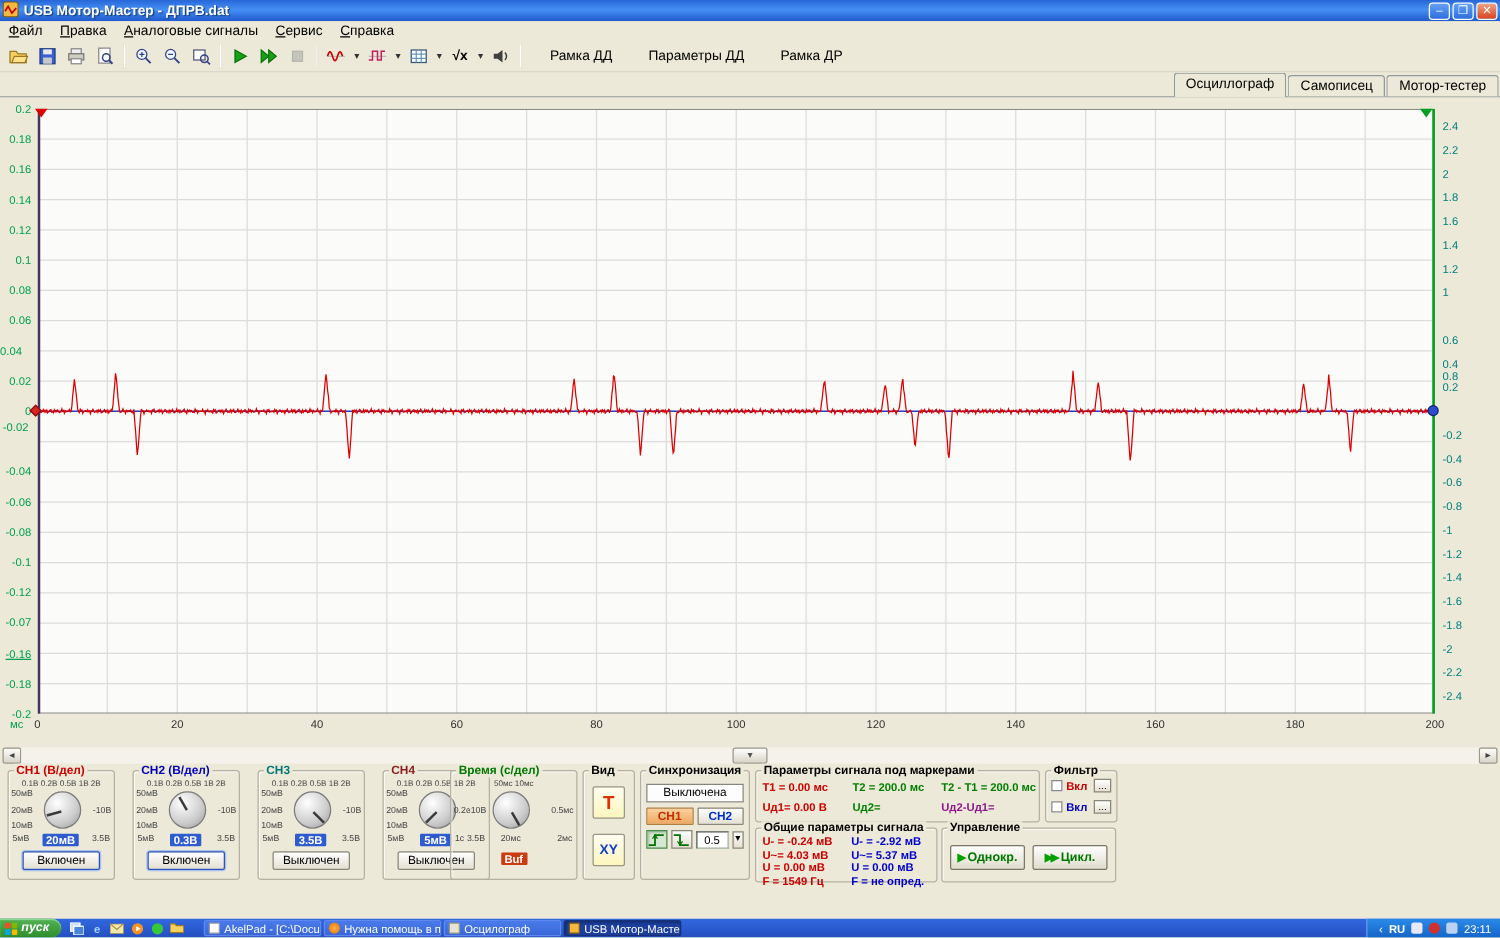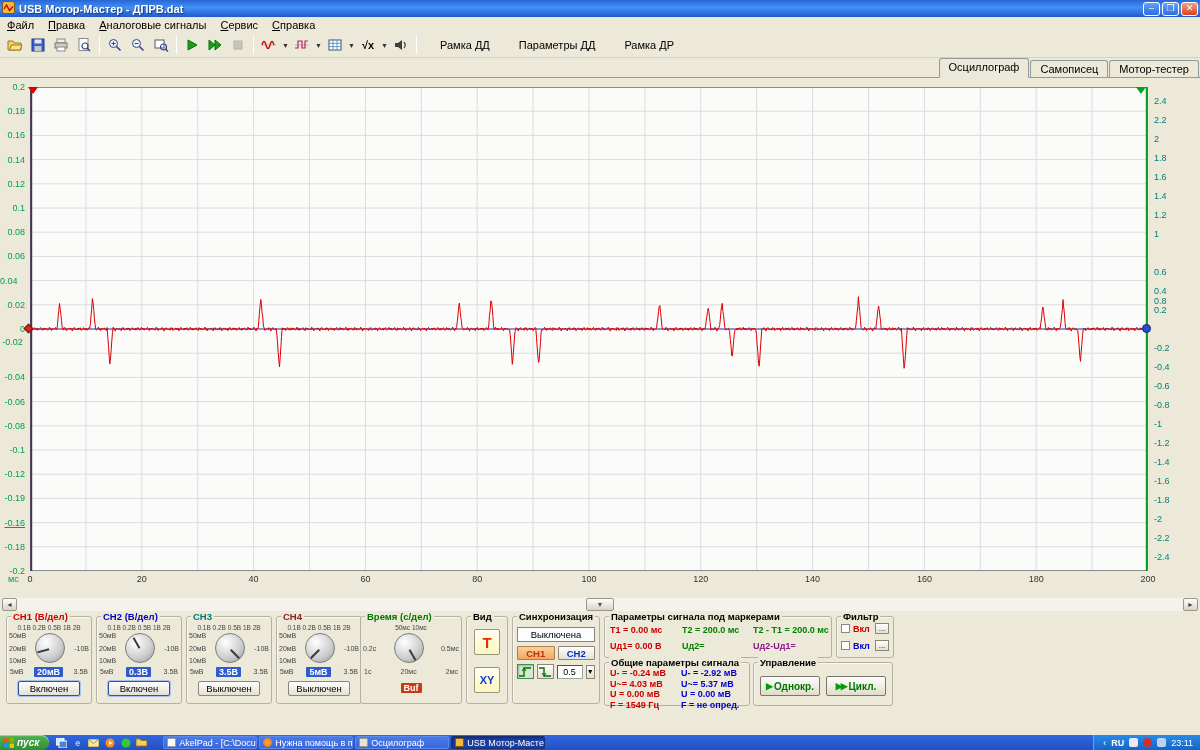--- a/index.html
+++ b/index.html
@@ -71,21 +71,21 @@
     border-radius:2px; text-align:center; font-size:7px; line-height:12px; color:#555; }
 
   
   .panel { position:absolute; top:612px; left:0; right:0; height:98px; }
   .group { position:absolute; border:1px solid #b5b1a2; border-radius:3px;
     box-shadow:inset 1px 1px 0 rgba(255,255,255,.7); }
   .gtitle { position:absolute; top:-6px; left:4px; background:#ECE9D8; padding:0 2px;
     font-size:9.5px; font-weight:bold; line-height:11px; white-space:nowrap; }
   .t-green { color:#007800; }
 
-  #channels { position:absolute; left:6px; top:4px; display:flex; gap:4px; }
+  #channels { position:absolute; left:6px; top:4px; display:flex; gap:14px; }
   .chanbox { position:relative; width:86px; height:88px; border:1px solid #b5b1a2;
     border-radius:3px; box-shadow:inset 1px 1px 0 rgba(255,255,255,.7); }
   .ci0 .gtitle { color:#cc0000; } .ci1 .gtitle { color:#0000bb; }
   .ci2 .gtitle { color:#007878; } .ci3 .gtitle { color:#8a2020; }
   .tick-top { margin-top:7px; text-align:center; font-size:6.5px; color:#444; white-space:nowrap; }
   .krow { display:flex; align-items:center; justify-content:space-between; padding:0 2px; height:34px; }
   .tick-col { display:flex; flex-direction:column; justify-content:space-between; height:32px;
     font-size:7px; color:#444; }
   .tick-col.single { justify-content:center; }
   .tick7 { font-size:7px; color:#444; }
@@ -370,21 +370,21 @@
       <span style="left: 0px; width: 25px; text-align: right; top: 164.4px;">0.06</span>
       <span style="left: 0px; width: 25px; top: 188.6px;">0.04</span>
       <span style="left: 0px; width: 25px; text-align: right; top: 212.8px;">0.02</span>
       <span style="left: 0px; width: 25px; text-align: right; top: 237px;">0</span>
       <span style="left: 0px; width: 25px; text-align: center; top: 250px;">-0.02</span>
       <span style="left: 0px; width: 25px; text-align: right; top: 285.4px;">-0.04</span>
       <span style="left: 0px; width: 25px; text-align: right; top: 309.6px;">-0.06</span>
       <span style="left: 0px; width: 25px; text-align: right; top: 333.8px;">-0.08</span>
       <span style="left: 0px; width: 25px; text-align: right; top: 358px;">-0.1</span>
       <span style="left: 0px; width: 25px; text-align: right; top: 382.2px;">-0.12</span>
-      <span style="left: 0px; width: 25px; text-align: right; top: 406.4px;">-0.19</span>
+      <span style="left: 0px; width: 25px; text-align: right; top: 406.4px;">-0.07</span>
       <span style="left: 0px; width: 25px; text-align: right; top: 430.6px; text-decoration: underline;">-0.16</span>
       <span style="left: 0px; width: 25px; text-align: right; top: 454.8px;">-0.18</span>
       <span style="left: 0px; width: 25px; text-align: right; top: 479px;">-0.2</span>
     </div>
   <div id="right-labels">
       <span style="left: 2px; top: 9px;">2.4</span>
       <span style="left: 2px; top: 28px;">2.2</span>
       <span style="left: 2px; top: 47px;">2</span>
       <span style="left: 2px; top: 66px;">1.8</span>
       <span style="left: 2px; top: 85px;">1.6</span>

